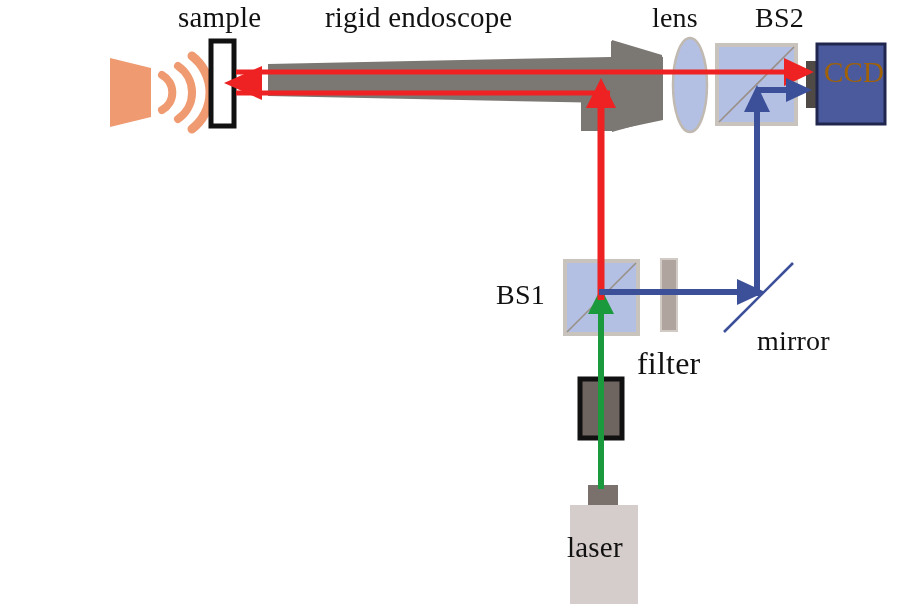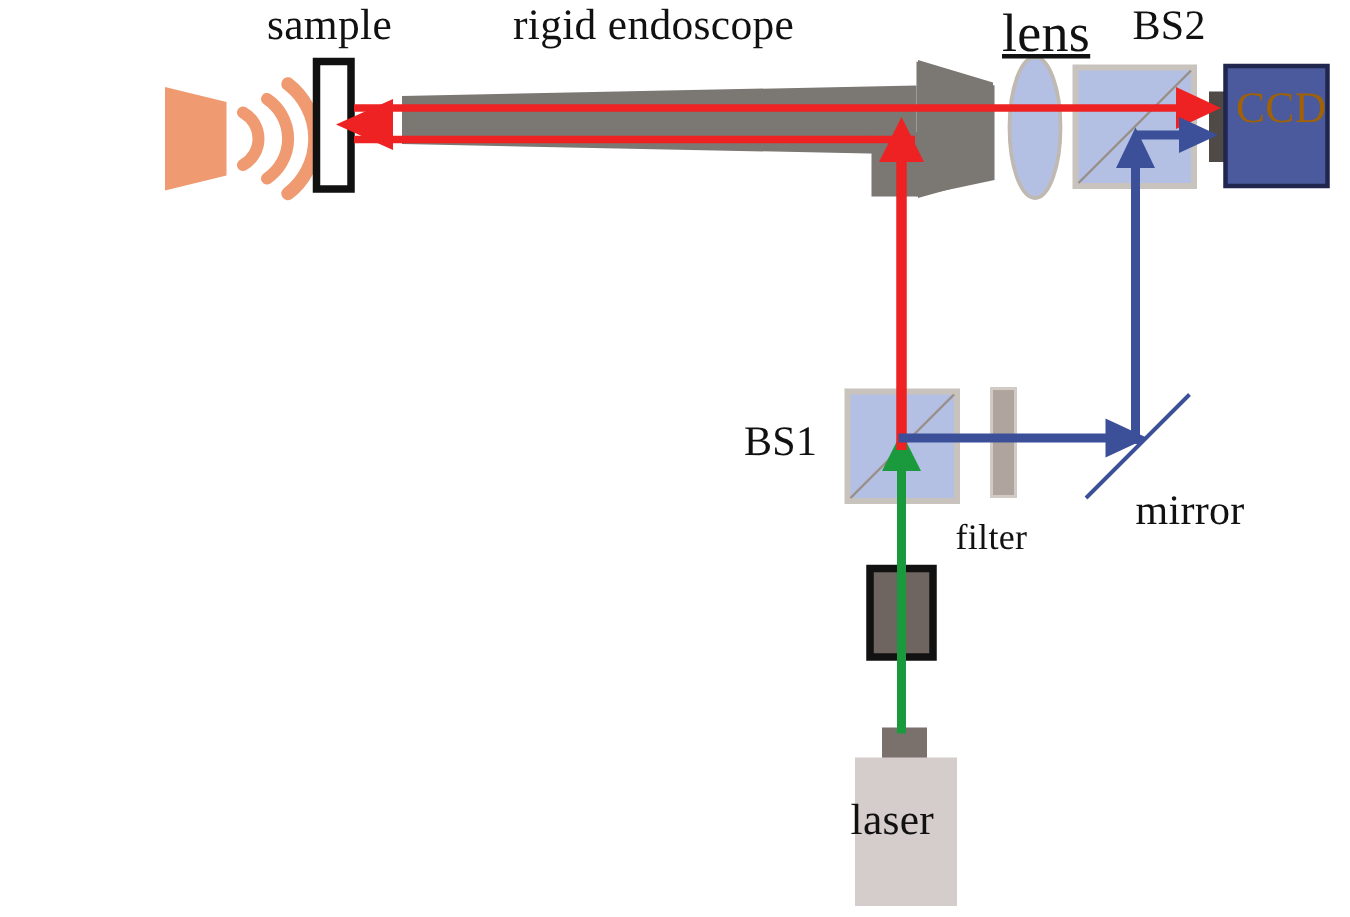--- a/index.html
+++ b/index.html
@@ -28,27 +28,27 @@
   .lbl {
     position: absolute;
     color: #111111;
     font-family: "Liberation Serif", "DejaVu Serif", serif;
     font-weight: 400;
     white-space: nowrap;
     line-height: 1;
     letter-spacing: 0.2px;
   }
   .lbl-sample      { left: 178px; top: 3px;   font-size: 29px; }
-  .lbl-endoscope   { left: 325px; top: 3px;   font-size: 29px; margin-left: 17px; }
-  .lbl-lens        { left: 668px; top: 4px;   font-size: 36px; text-decoration: underline; }
+  .lbl-endoscope   { left: 325px; top: 3px;   font-size: 29px; }
+  .lbl-lens        { left: 652px; top: 4px;   font-size: 28px; }
   .lbl-bs2         { left: 731px; top: 4px;   font-size: 28px; margin-left: 24px; }
   .lbl-acoustic    { left: 15px;  top: 140px; font-size: 29px; }
   .lbl-ccd         { left: 824px; top: 58px;  font-size: 29px; color: #a16207; }
   .lbl-bs1         { left: 496px; top: 281px; font-size: 28px; text-align: center; }
-  .lbl-filter      { left: 637px; top: 347px; font-size: 24px; }
+  .lbl-filter      { left: 637px; top: 347px; font-size: 32px; }
   .lbl-mirror      { left: 757px; top: 327px; font-size: 28px; }
   .lbl-expander    { left: 349px; top: 392px; font-size: 29px; }
   .lbl-laser       { left: 567px; top: 533px; font-size: 29px; }
 </style>
 </head>
 <body>
 
 <div id="diagram-root">
 
   <svg id="diagram-svg" viewBox="0 0 900 611">

